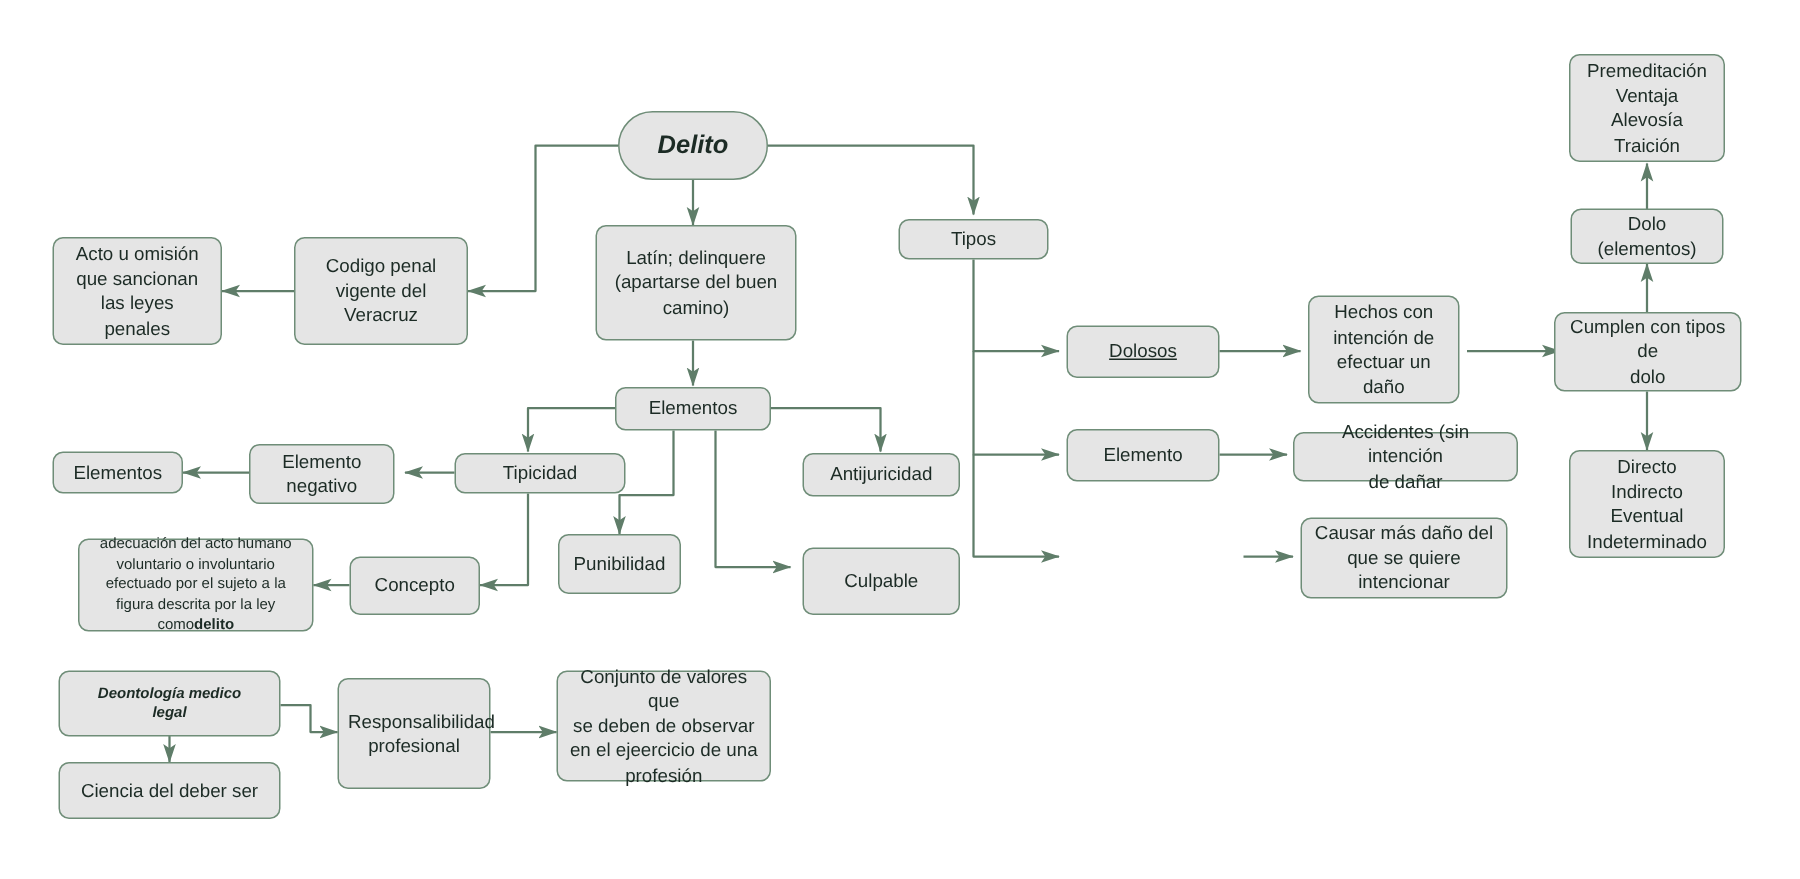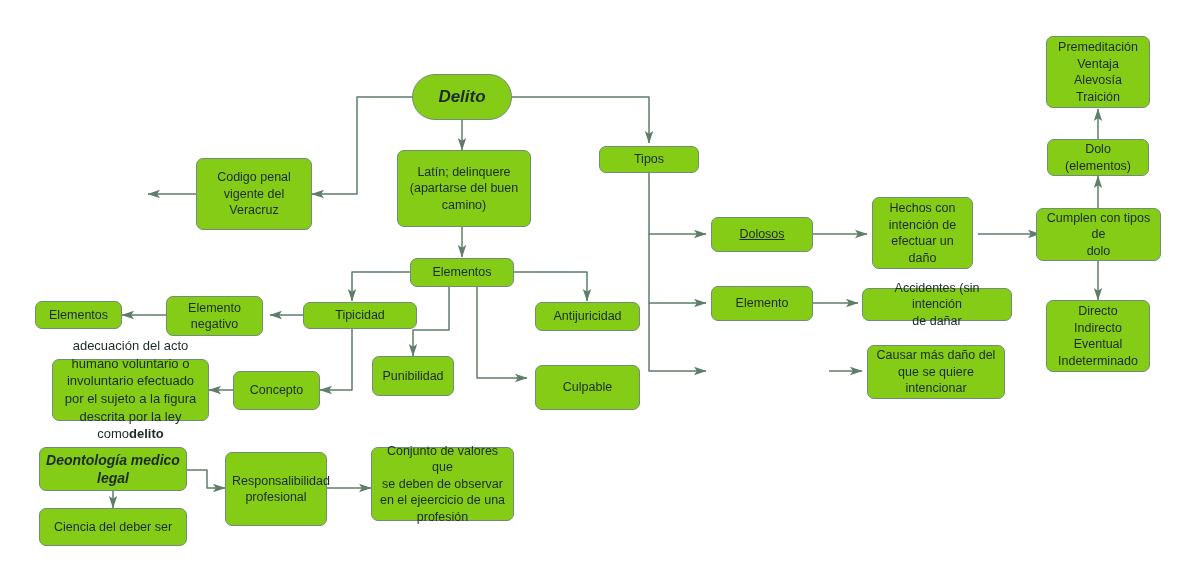--- a/index.html
+++ b/index.html
@@ -22,21 +22,21 @@
     position: absolute;
     left: 0;
     top: 0;
     width: 1200px;
     height: 586px;
     pointer-events: none;
   }
   .node {
     position: absolute;
     box-sizing: border-box;
-    background: #84cc16;
+    background: #e5e5e5;
     border: 1.3px solid #6f8d78;
     border-radius: 7px;
     color: #1c2b25;
     display: flex;
     align-items: center;
     justify-content: center;
     text-align: center;
     line-height: 1.32;
     font-size: 12.5px;
     padding: 3px 6px;
@@ -46,24 +46,24 @@
     border-radius: 26px;
   }
   .node .txt {
     display: block;
     width: 100%;
     white-space: pre-line;
   }
   .node.emph {
     font-style: italic;
     font-weight: bold;
-    font-size: 14px;
+    font-size: 10px;
   }
   .node.tiny {
-    font-size: 13px;
+    font-size: 10px;
     line-height: 1.36;
   }
   .node.big {
     font-size: 17px;
     font-style: italic;
     font-weight: bold;
   }
   .node b { font-weight: bold; }
 </style>
 </head>
@@ -136,20 +136,26 @@
   <div class="node rounded-pill big" style="left:412px; top:74px; width:100px; height:46px;">
     <span class="txt">Delito</span>
   </div>
 
   <div class="node" style="left:196px; top:158px; width:116px; height:72px;">
     <span class="txt">Codigo penal
 vigente del
 Veracruz</span>
   </div>
 
+  <div class="node" style="left:35px; top:158px; width:113px; height:72px;">
+    <span class="txt">Acto u omisión
+que sancionan
+las leyes
+penales</span>
+  </div>
 
   <div class="node" style="left:397px; top:150px; width:134px; height:77px;">
     <span class="txt">Latín; delinquere
 (apartarse del buen
 camino)</span>
   </div>
 
   <div class="node" style="left:599px; top:146px; width:100px; height:27px;">
     <span class="txt">Tipos</span>
   </div>

